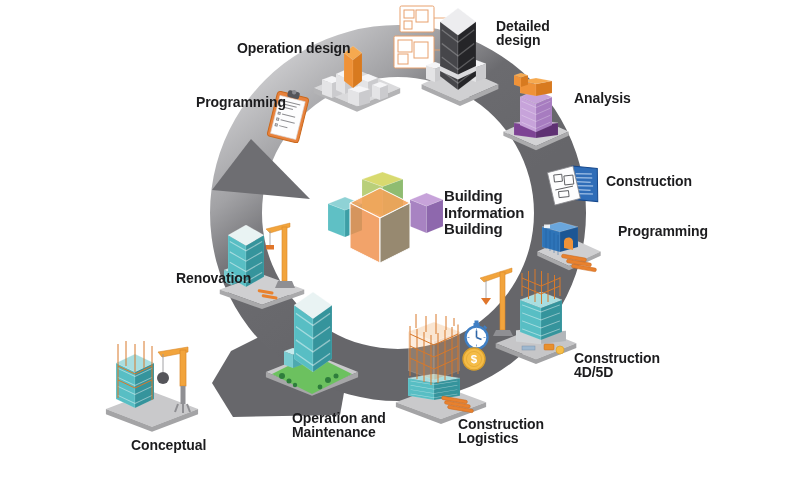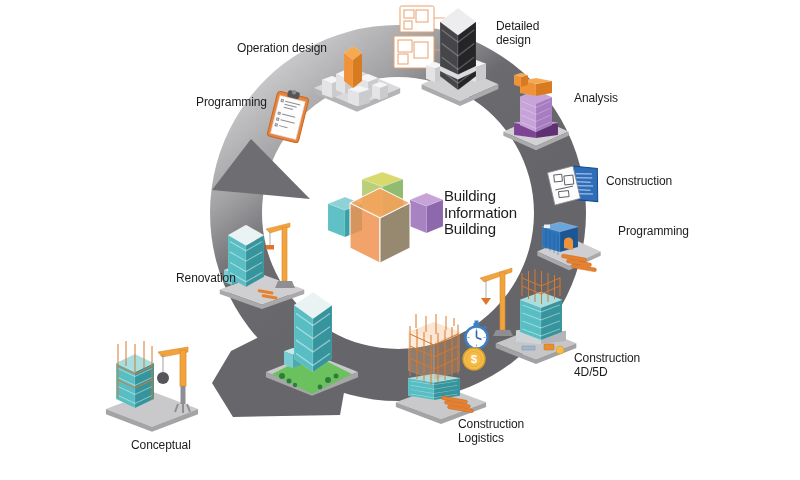--- a/index.html
+++ b/index.html
@@ -1,22 +1,22 @@
 <!DOCTYPE html>
 <html style="--text: #1c1c1e; --ring-dark: #6b6b6f; --ring-mid: #a2a2a5; --ring-light: #d9d9db; --arrow: #6e6e72; --exit-arrow: #67676b; --teal-t: #a9dee0; --teal-l: #58bec4; --teal-r: #35949c; --orange-t: #f6a94f; --orange-l: #ef9238; --orange-r: #d87a1f; --crane: #f2a43c; --crane-dark: #d9882a; --scaffold: #d8792a; --plat-t: #d2d2d4; --plat-s: #a9a9ab; --white-t: #f5f5f7; --white-l: #e4e4e6; --white-r: #cbcbce; --green-top: #6cc15f; --green-side: #4b9e45; --tree: #2e7d3c; --blue-t: #6aa6dc; --blue-l: #2e74b8; --blue-r: #1c5694; --purple-t: #c7a3da; --purple-l: #a77cc0; --purple-r: #8e68ad; --dark-t: #ededef; --dark-l: #46464a; --dark-r: #252528; --plan-line: #e8a06c; --gold: #f5bc47; --gold-dark: #daa02c; --watch-blue: #3f7fc4; --cube-teal: #5fc0c5; --cube-green: #b9cf7a; --cube-purple: #a883c2; --cube-orange: #f09350;"><head>
 <meta charset="utf-8">
 <style>
   html,body{margin:0;padding:0;background:#fff;}
   #app{position:relative;width:800px;height:480px;background:#fff;overflow:hidden;
        font-family:"Liberation Sans",sans-serif;}
   .abs{position:absolute;}
-  .label{position:absolute;font-size:12px;line-height:14px;font-weight:400;
+  .label{position:absolute;font-size:14px;line-height:14px;font-weight:700;
          color:var(--text,#1c1c1e);letter-spacing:-0.1px;white-space:nowrap;}
   .title{position:absolute;left:444px;top:188px;font-size:15px;line-height:16.5px;
-         font-weight:400;color:#1d1d1f;letter-spacing:-0.2px;}
+         font-weight:700;color:#1d1d1f;letter-spacing:-0.2px;}
   svg{display:block;overflow:visible;}
   .winline{stroke:#fff;stroke-width:1.1;fill:none;opacity:.45;}
   .scaf{stroke:var(--scaffold,#d8792a);fill:none;}
 </style>
 </head>
 <body>
 
 <div id="app">
 
   <svg width="0" height="0" aria-hidden="true">
@@ -313,16 +313,20 @@
   <div class="label" style="left:606px;top:174px">Construction</div>
   <div class="label" style="left:618px;top:224px">Programming</div>
   <div class="label" style="left:574px;top:351px">
     <div>Construction</div>
       <div>4D/5D</div>
   </div>
   <div class="label" style="left:458px;top:417px">
     <div>Construction</div>
       <div>Logistics</div>
   </div>
+  <div class="label" style="left:292px;top:411px">
+    <div>Operation and</div>
+      <div>Maintenance</div>
+  </div>
   <div class="label" style="left:176px;top:271px">Renovation</div>
   <div class="label" style="left:131px;top:438px">Conceptual</div>
 
 </div>
 
 </body></html>

